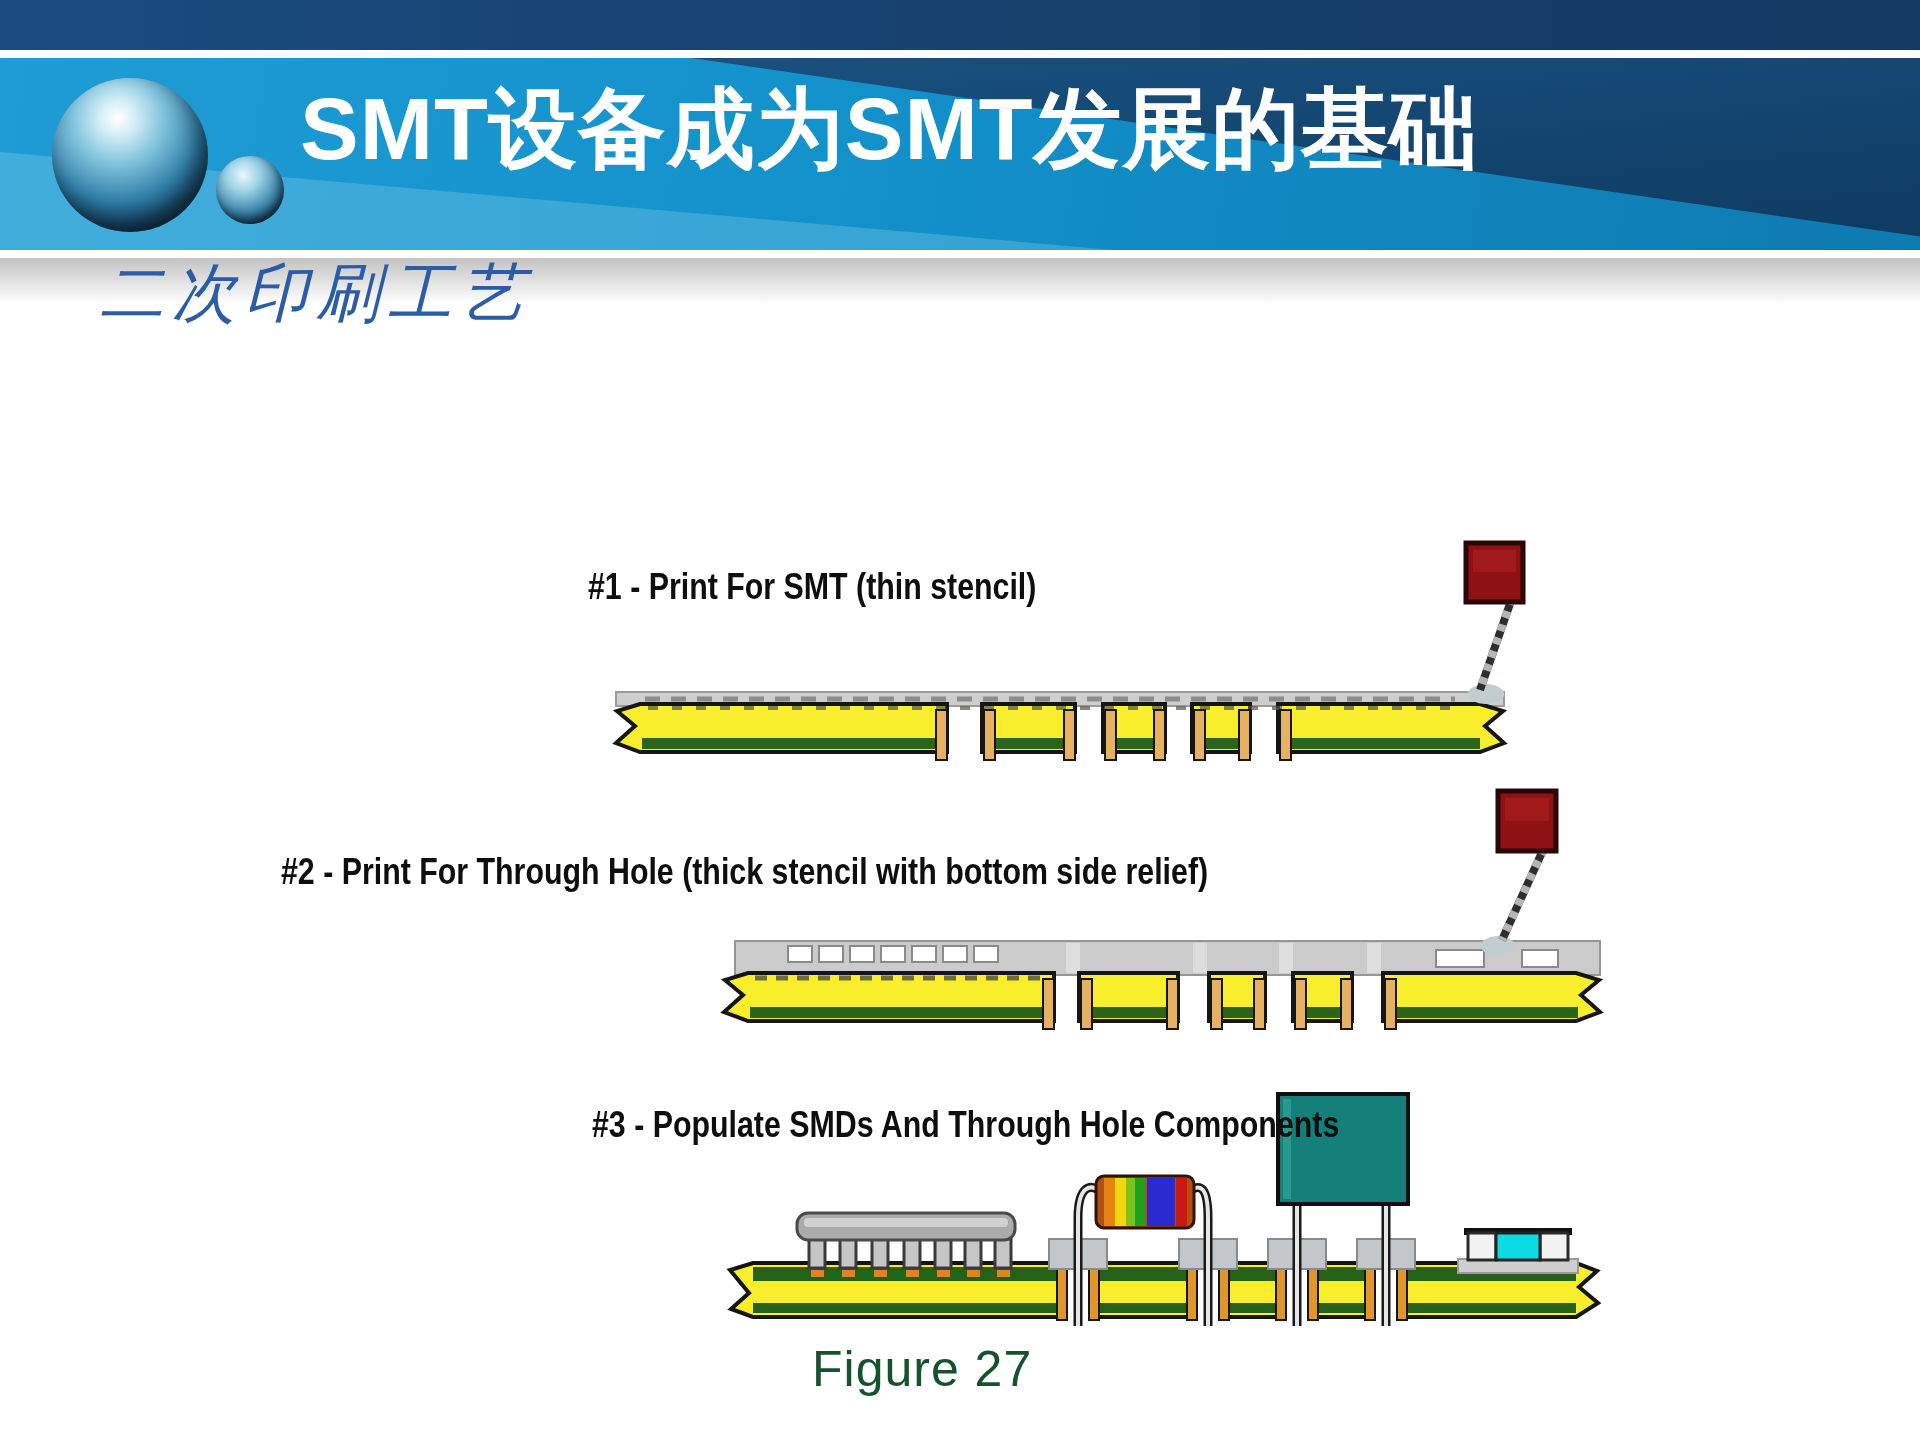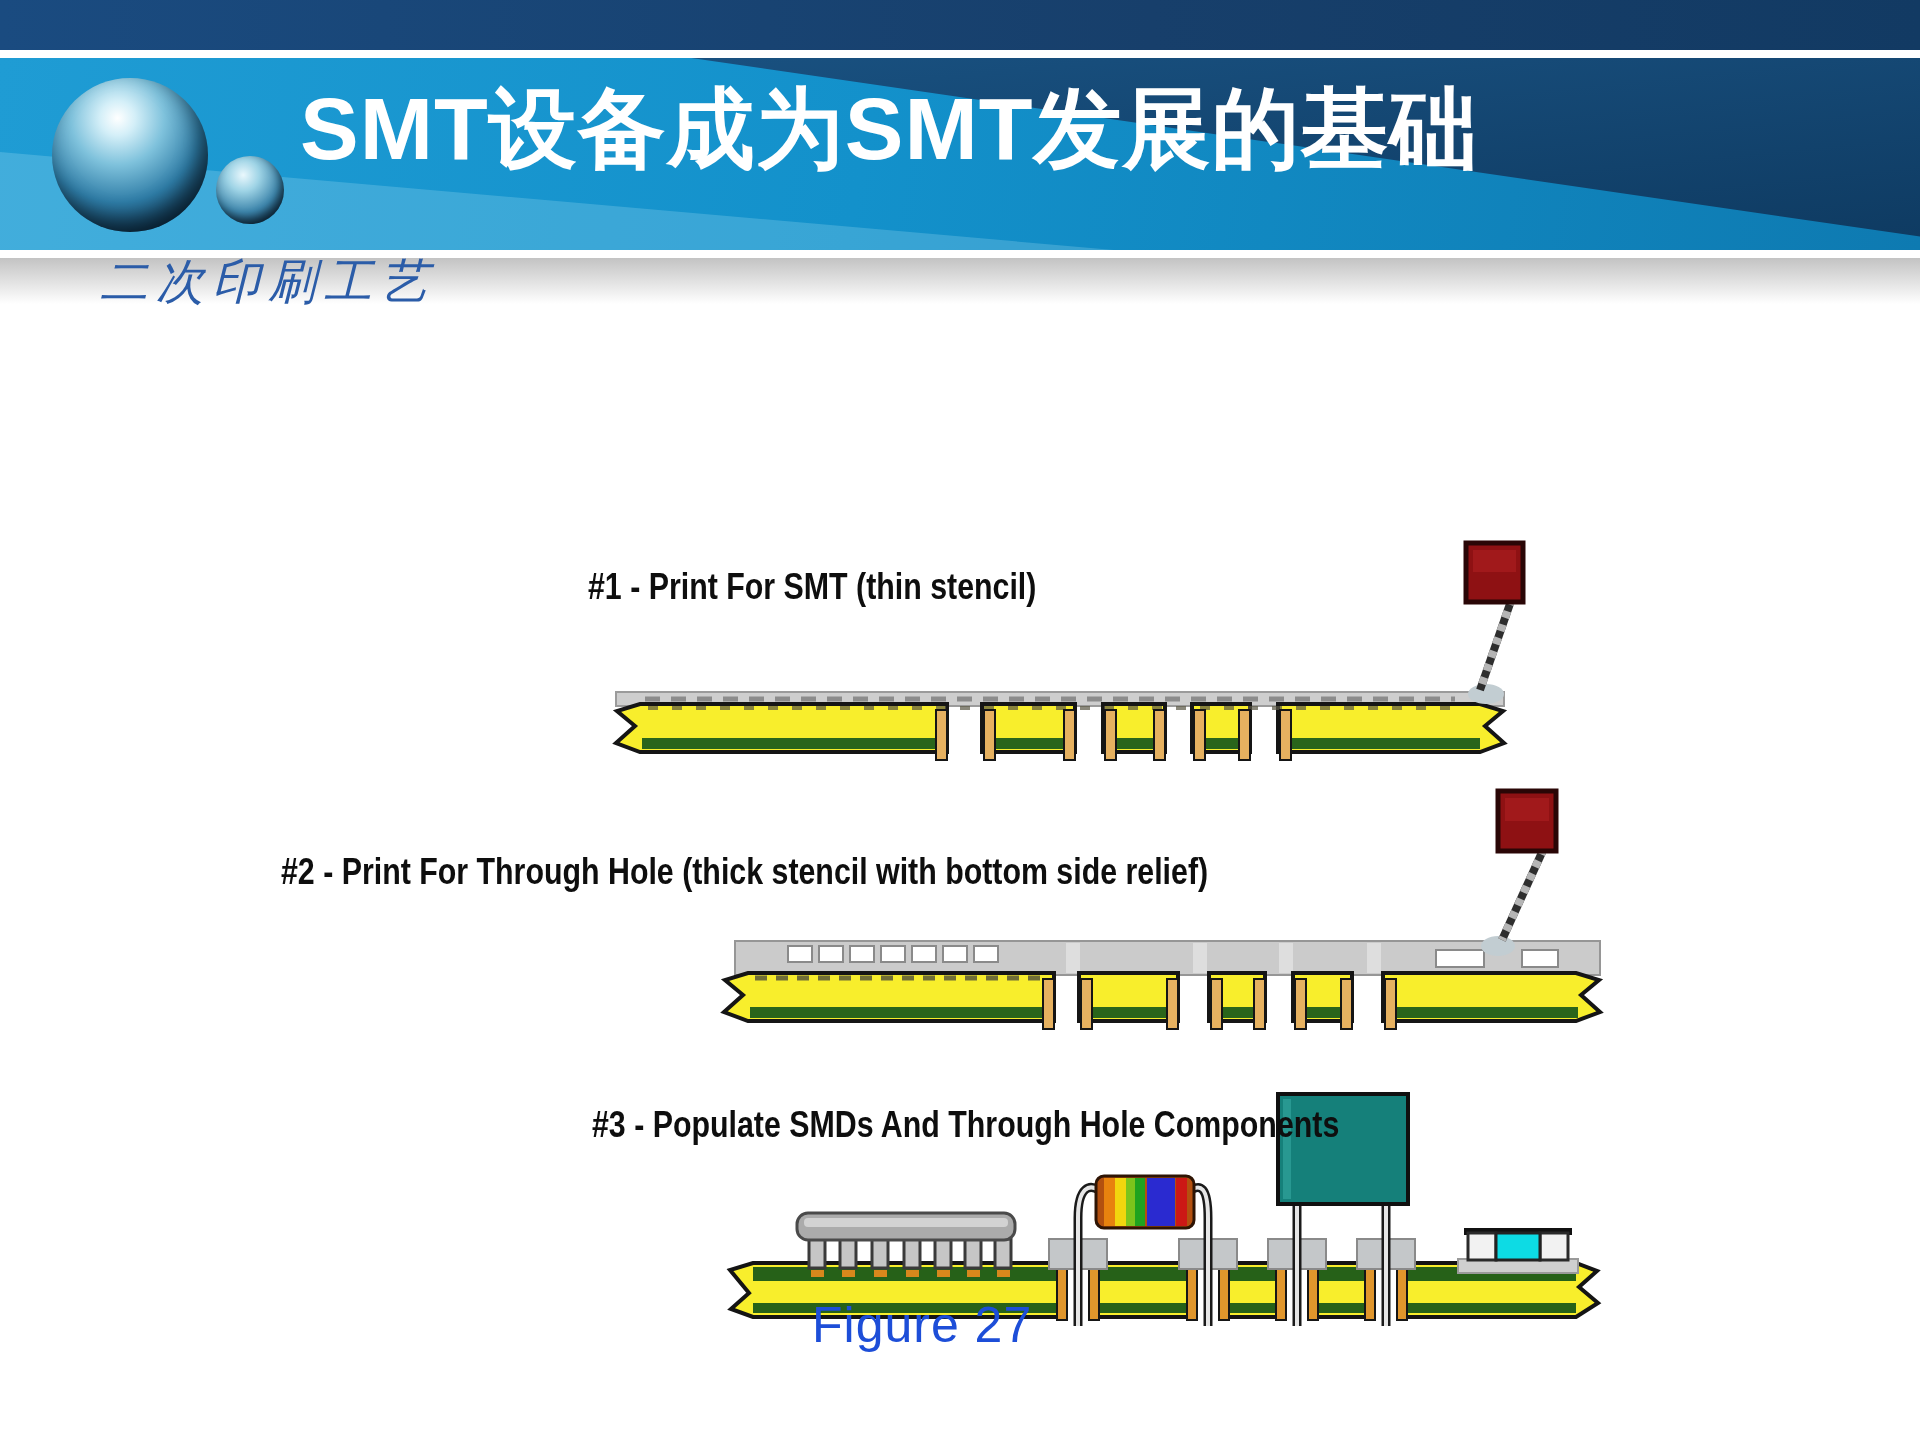--- a/index.html
+++ b/index.html
@@ -25,28 +25,28 @@
     background:radial-gradient(circle at 40% 28%,#eaf8fd 0%,#9fd4e6 25%,#3d85ab 58%,#0e3350 85%,#06192a 100%);
     box-shadow:inset -3px -5px 9px rgba(0,0,0,.5);}
   .slide-title{position:absolute;left:300px;top:70px;width:1100px;text-align:center;
     font-size:88px;font-weight:bold;color:#ffffff;letter-spacing:1px;white-space:nowrap;
     font-family:"Liberation Sans",sans-serif;}
   .hdr-fade{position:absolute;left:0;top:258px;width:1920px;height:46px;
     background:linear-gradient(#c3c3c3,#ffffff);}
   
   .subtitle{position:absolute;left:100px;top:250px;
     font-family:"DejaVu Serif","Liberation Serif",serif;font-style:italic;
-    font-size:48px;letter-spacing:8px;color:#2b5ca8;white-space:nowrap;}
+    font-size:64px;letter-spacing:8px;color:#2b5ca8;white-space:nowrap;}
   
   .step-label{position:absolute;white-space:nowrap;font-weight:bold;font-size:37px;
     color:#0e0e0e;transform:scaleX(.82);transform-origin:left center;z-index:3;}
   .lbl1{left:588px;top:566px;}
   .lbl2{left:281px;top:851px;}
   .lbl3{left:592px;top:1104px;}
-  .fig-caption{position:absolute;left:812px;top:1296px;font-size:50px;color:#1d4ed8;
+  .fig-caption{position:absolute;left:812px;top:1340px;font-size:50px;color:#14532d;
     letter-spacing:1px;z-index:3;}
   .fig-svg{position:absolute;left:0;top:0;width:1920px;height:1440px;z-index:2;}
 </style>
 </head>
 <body>
 
 <div>
   <div class="hdr-top"></div>
   <div class="hdr-band">
     <div class="hdr-dark-wedge"></div>

